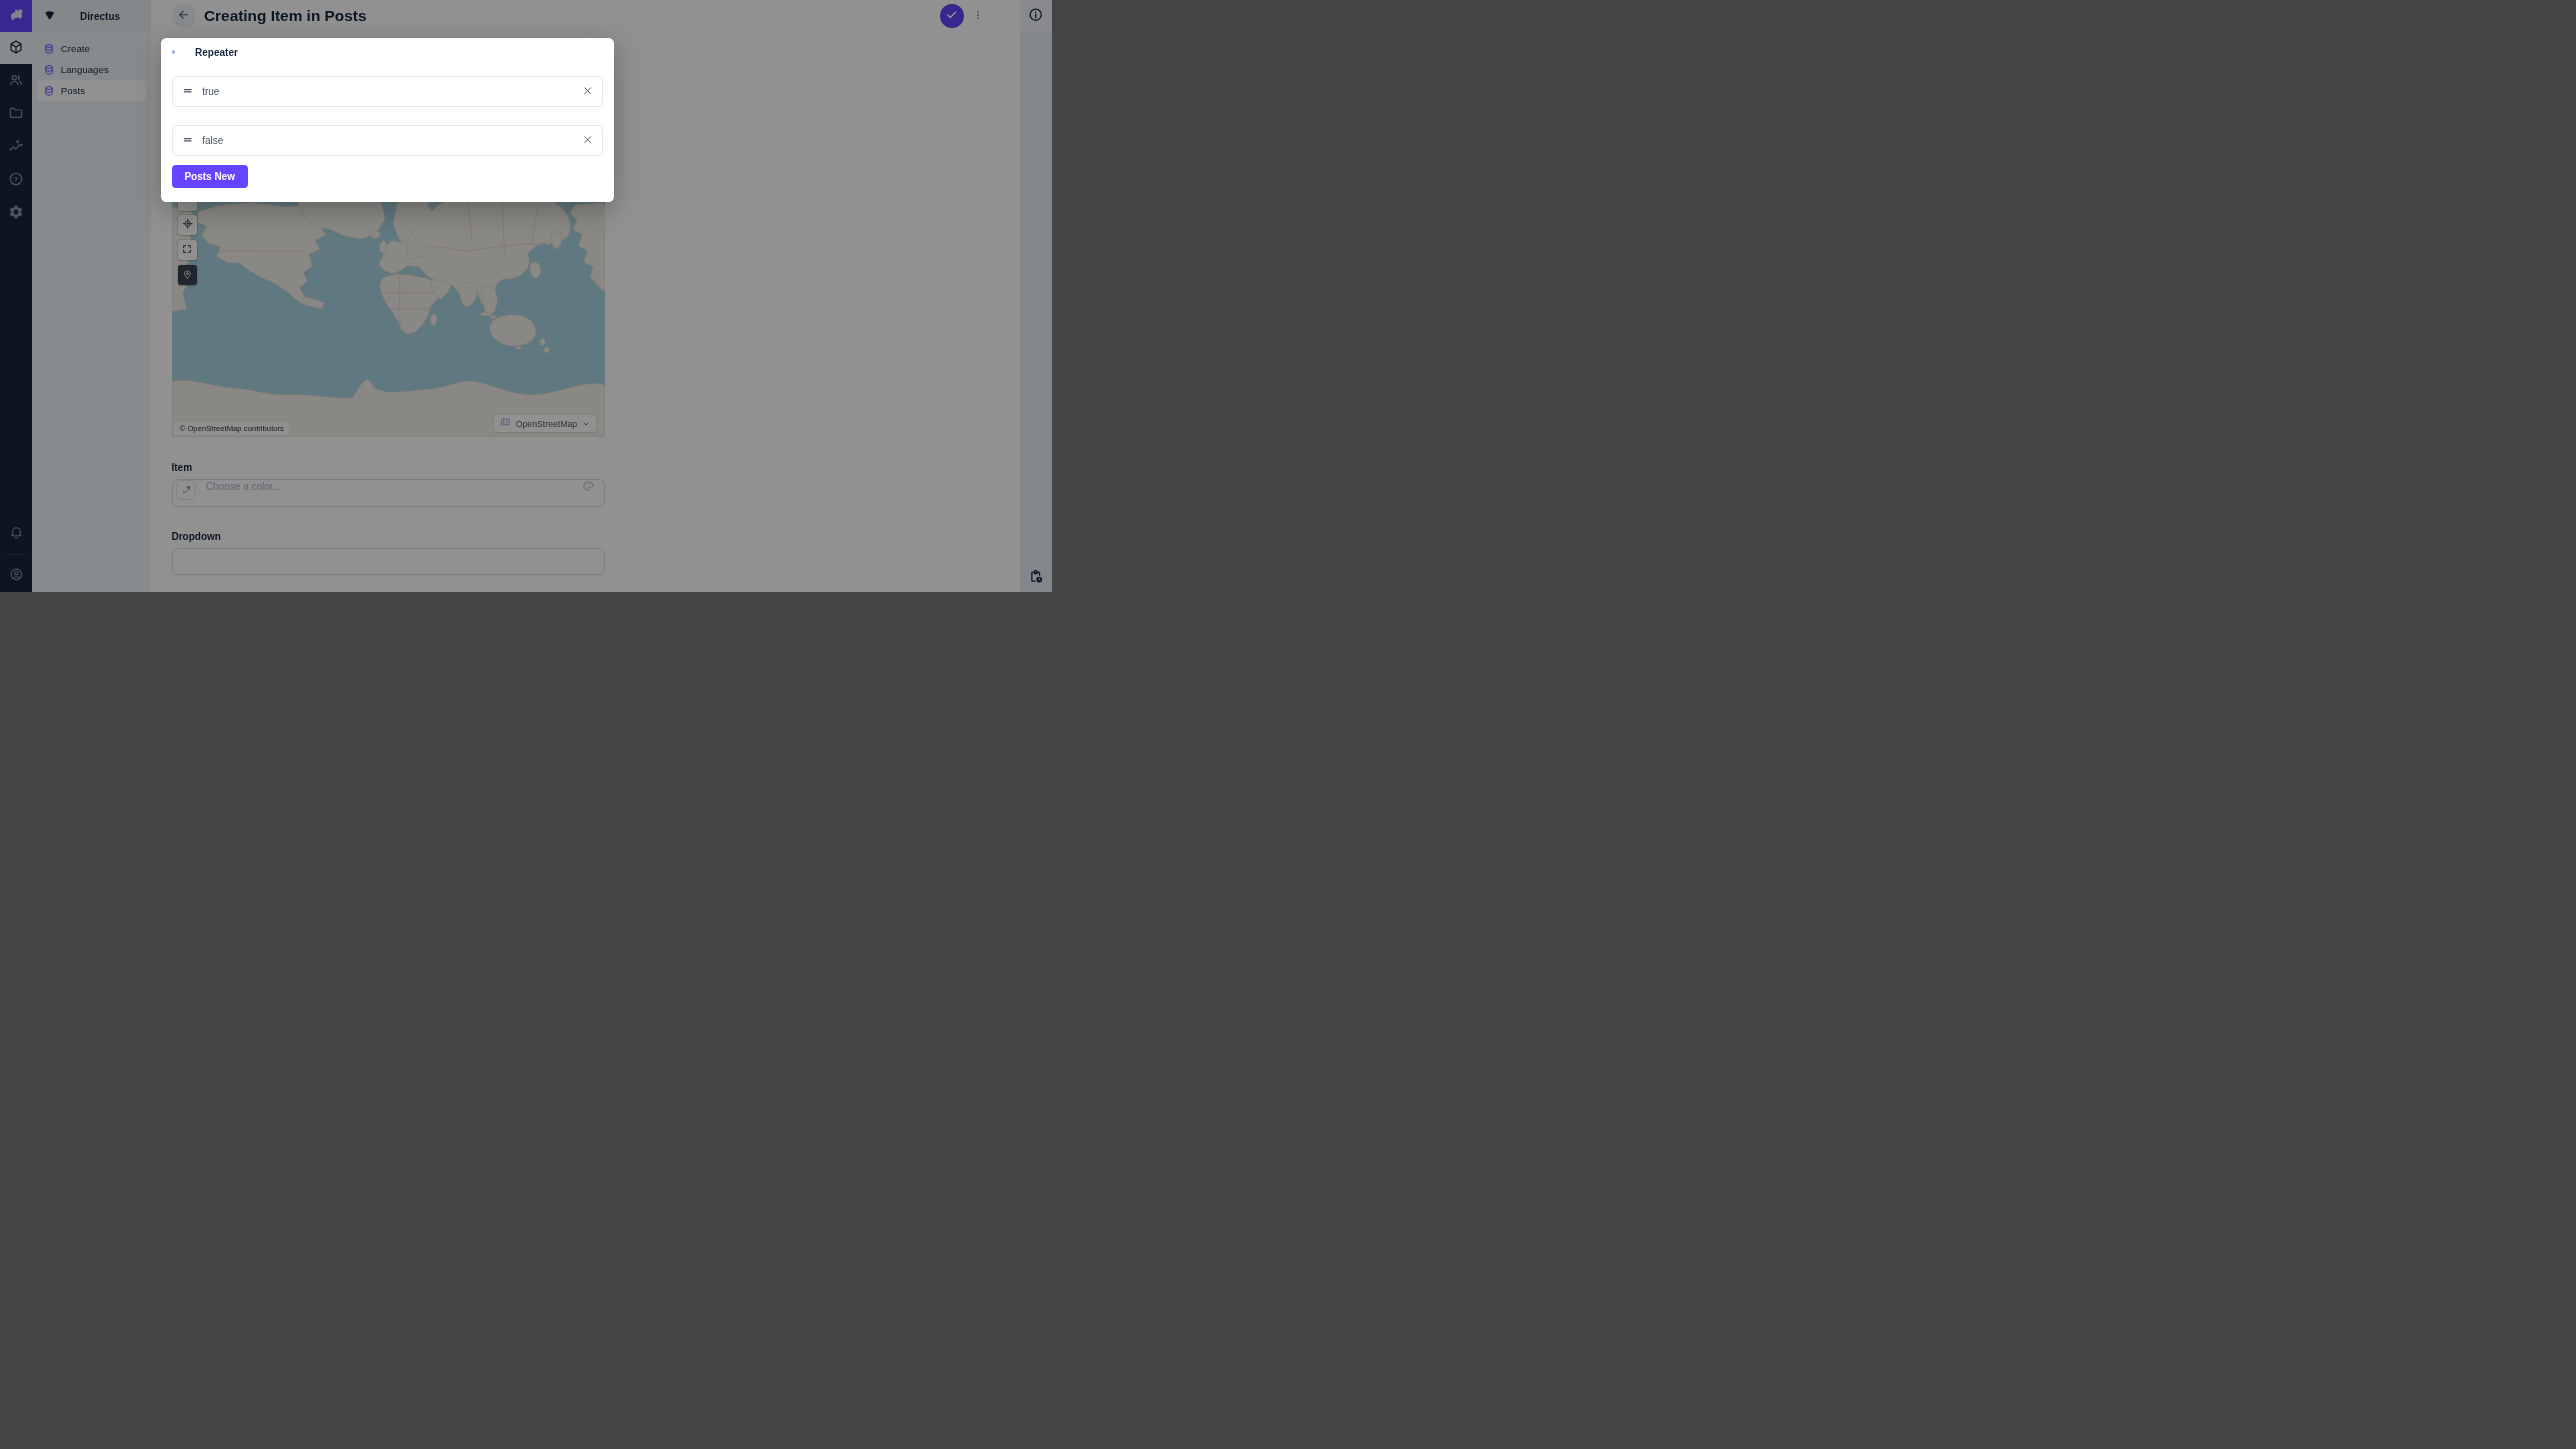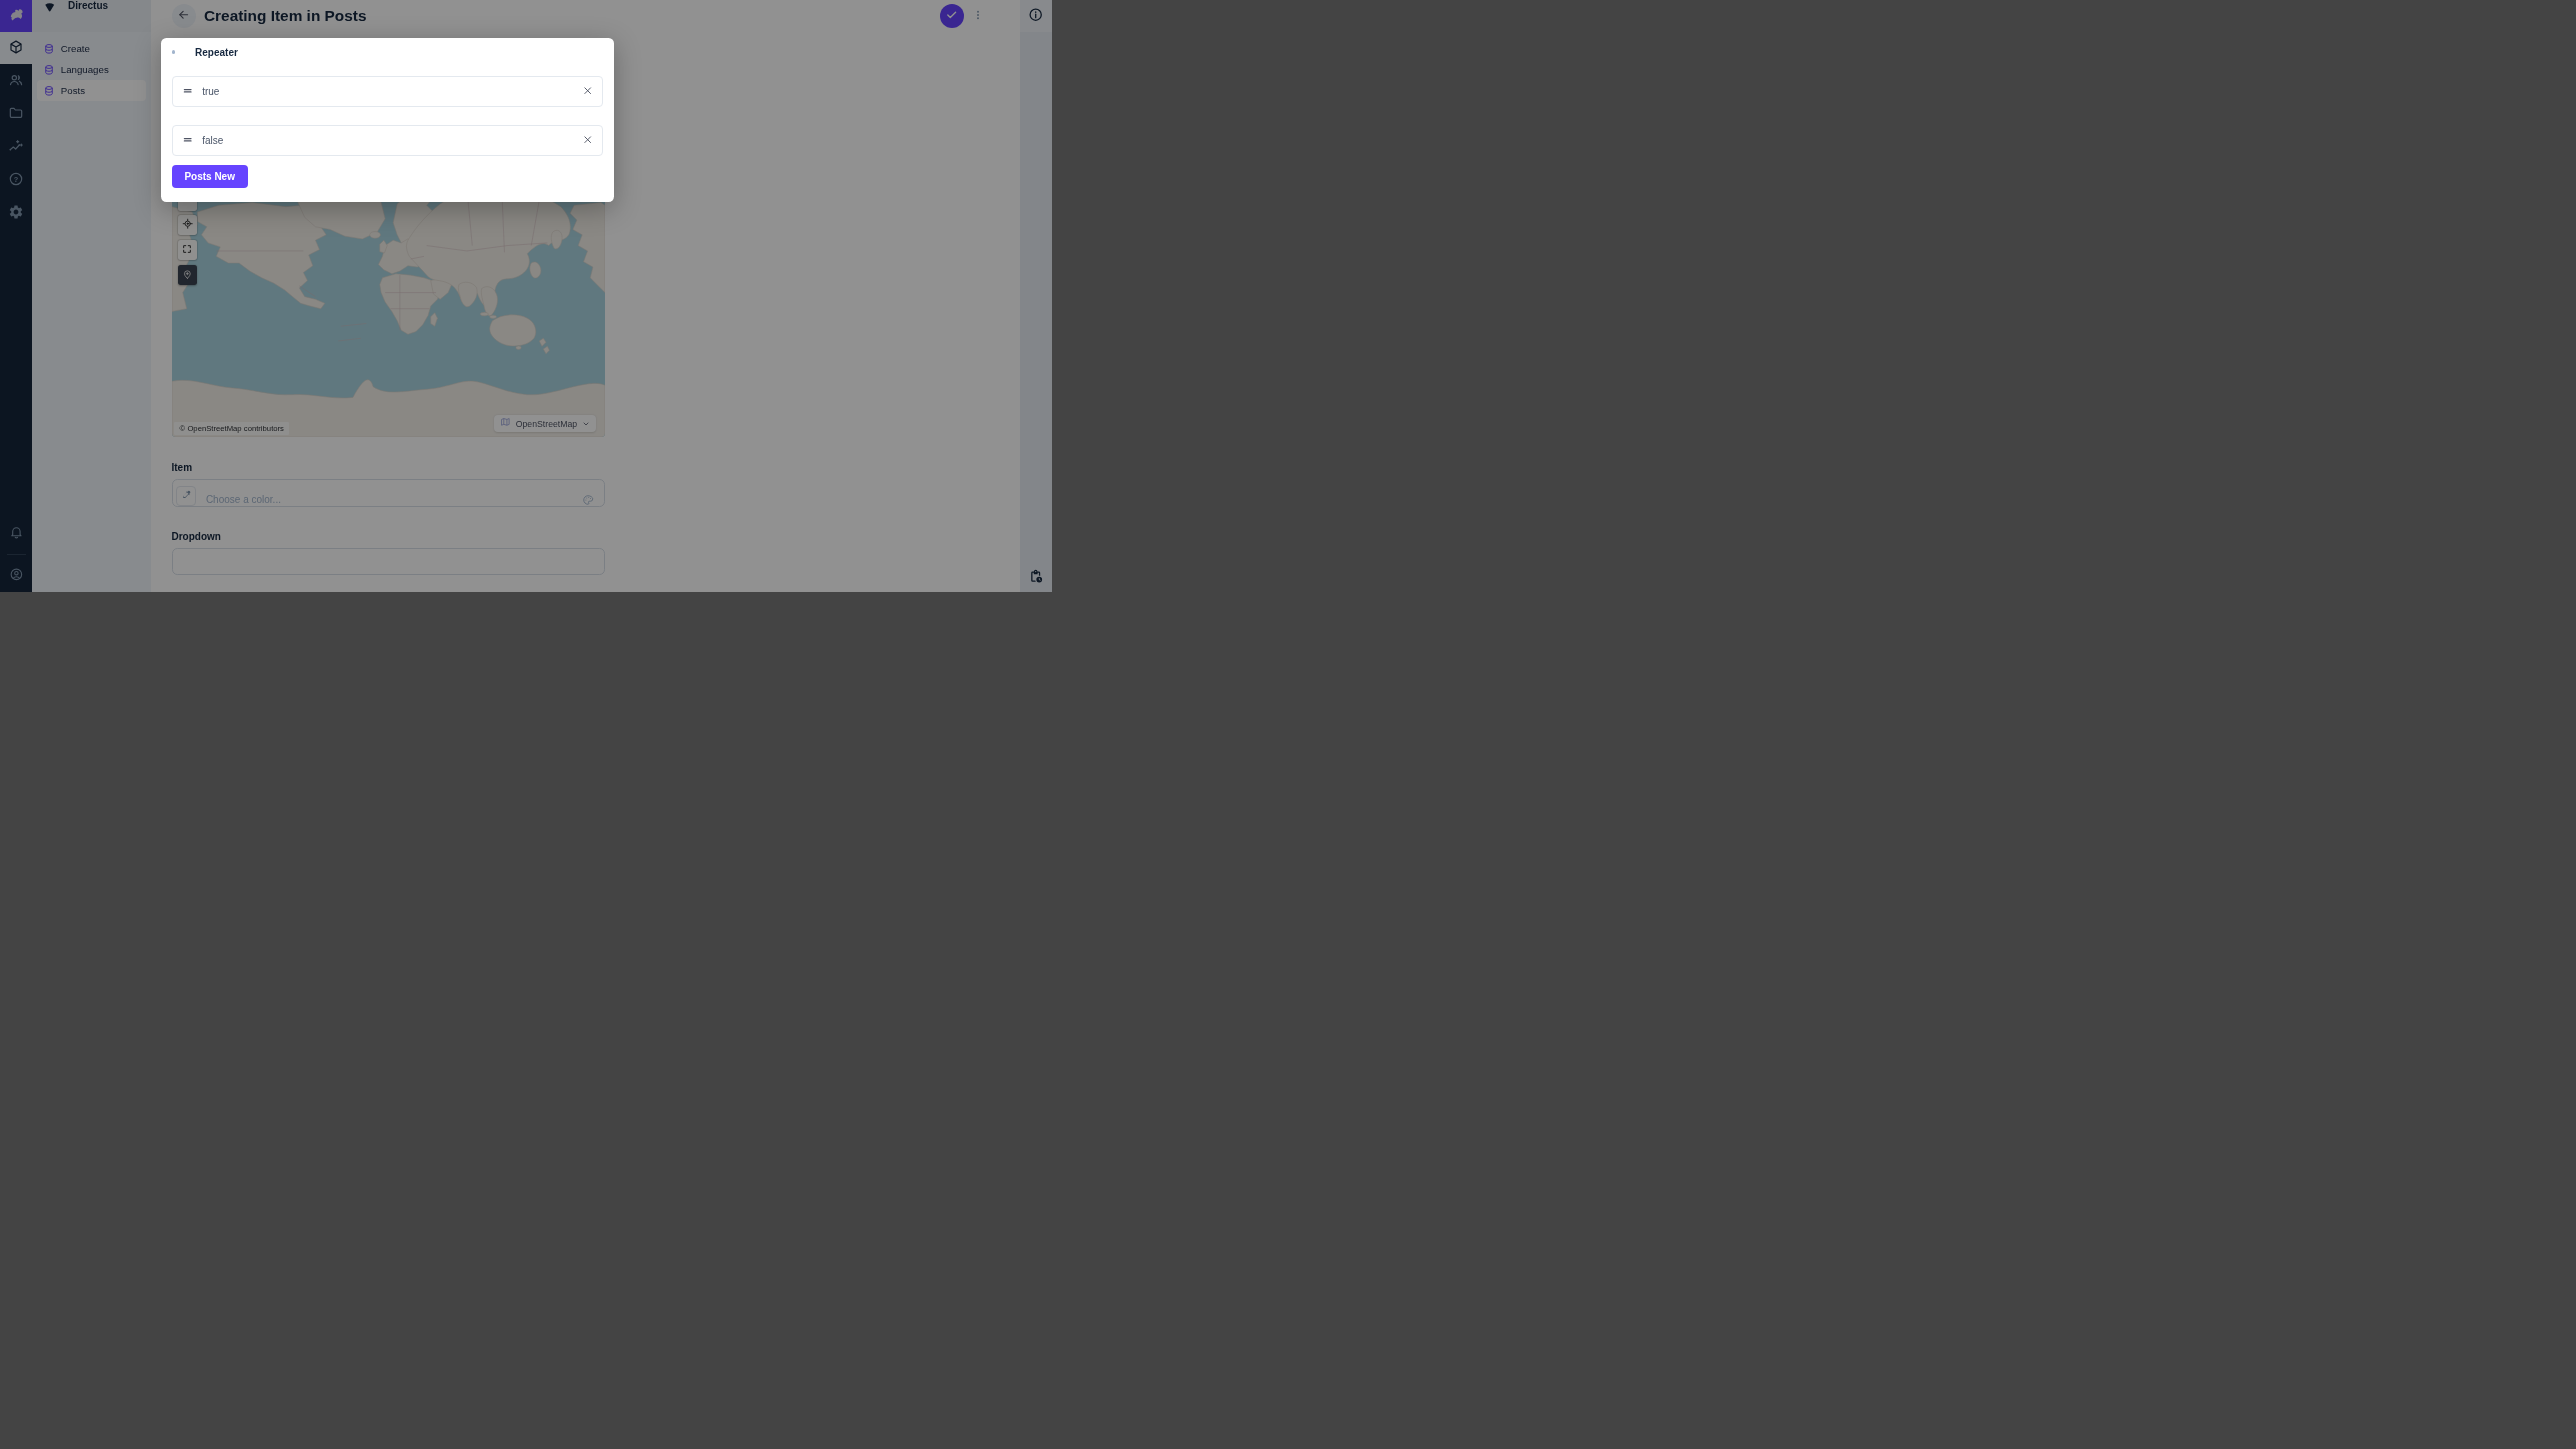--- a/index.html
+++ b/index.html
@@ -10,21 +10,21 @@
   
   .modulebar{position:absolute;left:0;top:0;width:32px;height:100%;background:#16263B;z-index:3;}
   .mod-tile{width:32px;height:33px;display:flex;align-items:center;justify-content:center;color:#8196AD;cursor:pointer;}
   .mod-logo{height:32px;background:#6644FF;color:#fff;}
   .mod-active{background:#F0F4F9;color:#172940;height:32px;}
   .mod-bottom{position:absolute;left:0;bottom:0;width:32px;}
   .mod-divider{width:19px;height:1.3px;background:rgba(129,150,173,.25);margin:4px auto;}
 
   
   .nav{position:absolute;left:32px;top:0;width:119px;height:100%;background:#F0F4F9;z-index:2;}
-  .nav-project{height:32px;display:flex;align-items:flex-start;gap:12px;padding:0 0 0 10.7px;background:#EAEFF5;}
+  .nav-project{height:32px;display:flex;align-items:center;gap:24px;padding:0 0 0 10.7px;background:#EAEFF5;}
   .nav-project-name{font-size:10px;font-weight:600;color:#172940;}
   .nav-items{padding-top:6px;}
   .nav-item{height:21px;margin:0 5.4px;display:flex;align-items:center;gap:6px;padding:0 5.4px;border-radius:4px;
     font-size:9.7px;font-weight:500;color:#21304A;cursor:pointer;}
   .nav-item.active{background:#FFFFFF;}
   .nav-item .dbicon{color:#6644FF;display:flex;}
 
   
   .content{position:absolute;left:152px;top:0;right:32px;height:100%;background:#fff;z-index:1;}
   .header{position:relative;height:32px;display:flex;align-items:center;}
@@ -54,21 +54,21 @@
   .ctl-full{top:75px;}
   .ctl-pin{top:100px;background:#3B4451;color:#F2F2F2;box-shadow:0 0.7px 2px rgba(0,0,0,.3);}
   .attribution{position:absolute;left:2.7px;bottom:2px;background:rgba(255,255,255,.78);border-radius:1.3px;
     padding:2px 5.4px;font-size:7.7px;color:#2F3237;}
   .style-switch{position:absolute;right:8.7px;bottom:4.7px;height:17.4px;background:#fff;border-radius:4px;
     display:flex;align-items:center;gap:4.7px;padding:0 6px;box-shadow:0 0.7px 2px rgba(0,0,0,.12);cursor:pointer;}
   .style-switch .lbl{font-size:8.7px;font-weight:500;color:#4F5464;}
 
   
   .color-input{position:relative;width:433px;height:27.5px;border:1.3px solid #D8DFE8;border-radius:5.4px;
-    display:flex;align-items:flex-end;padding:0 9.4px 0 3.4px;background:#fff;}
+    display:flex;align-items:flex-start;padding:0 9.4px 0 3.4px;background:#fff;}
   .swatch-btn{width:20px;height:20px;border:1.3px solid #E4E9EF;border-radius:4px;display:flex;align-items:center;
     justify-content:center;color:#8196AD;background:#fff;cursor:pointer;flex:none;}
   .color-input input{flex:1;border:0;outline:none;font-size:10px;font-family:inherit;color:#172940;
     margin-left:8px;background:transparent;}
   .color-input input::placeholder{color:#A2B5CD;}
   .palette{color:#A2B5CD;display:flex;cursor:pointer;}
 
   
   .dd-input{width:433px;height:27px;border:1.3px solid #D8DFE8;border-radius:5.4px;background:#fff;}
 

